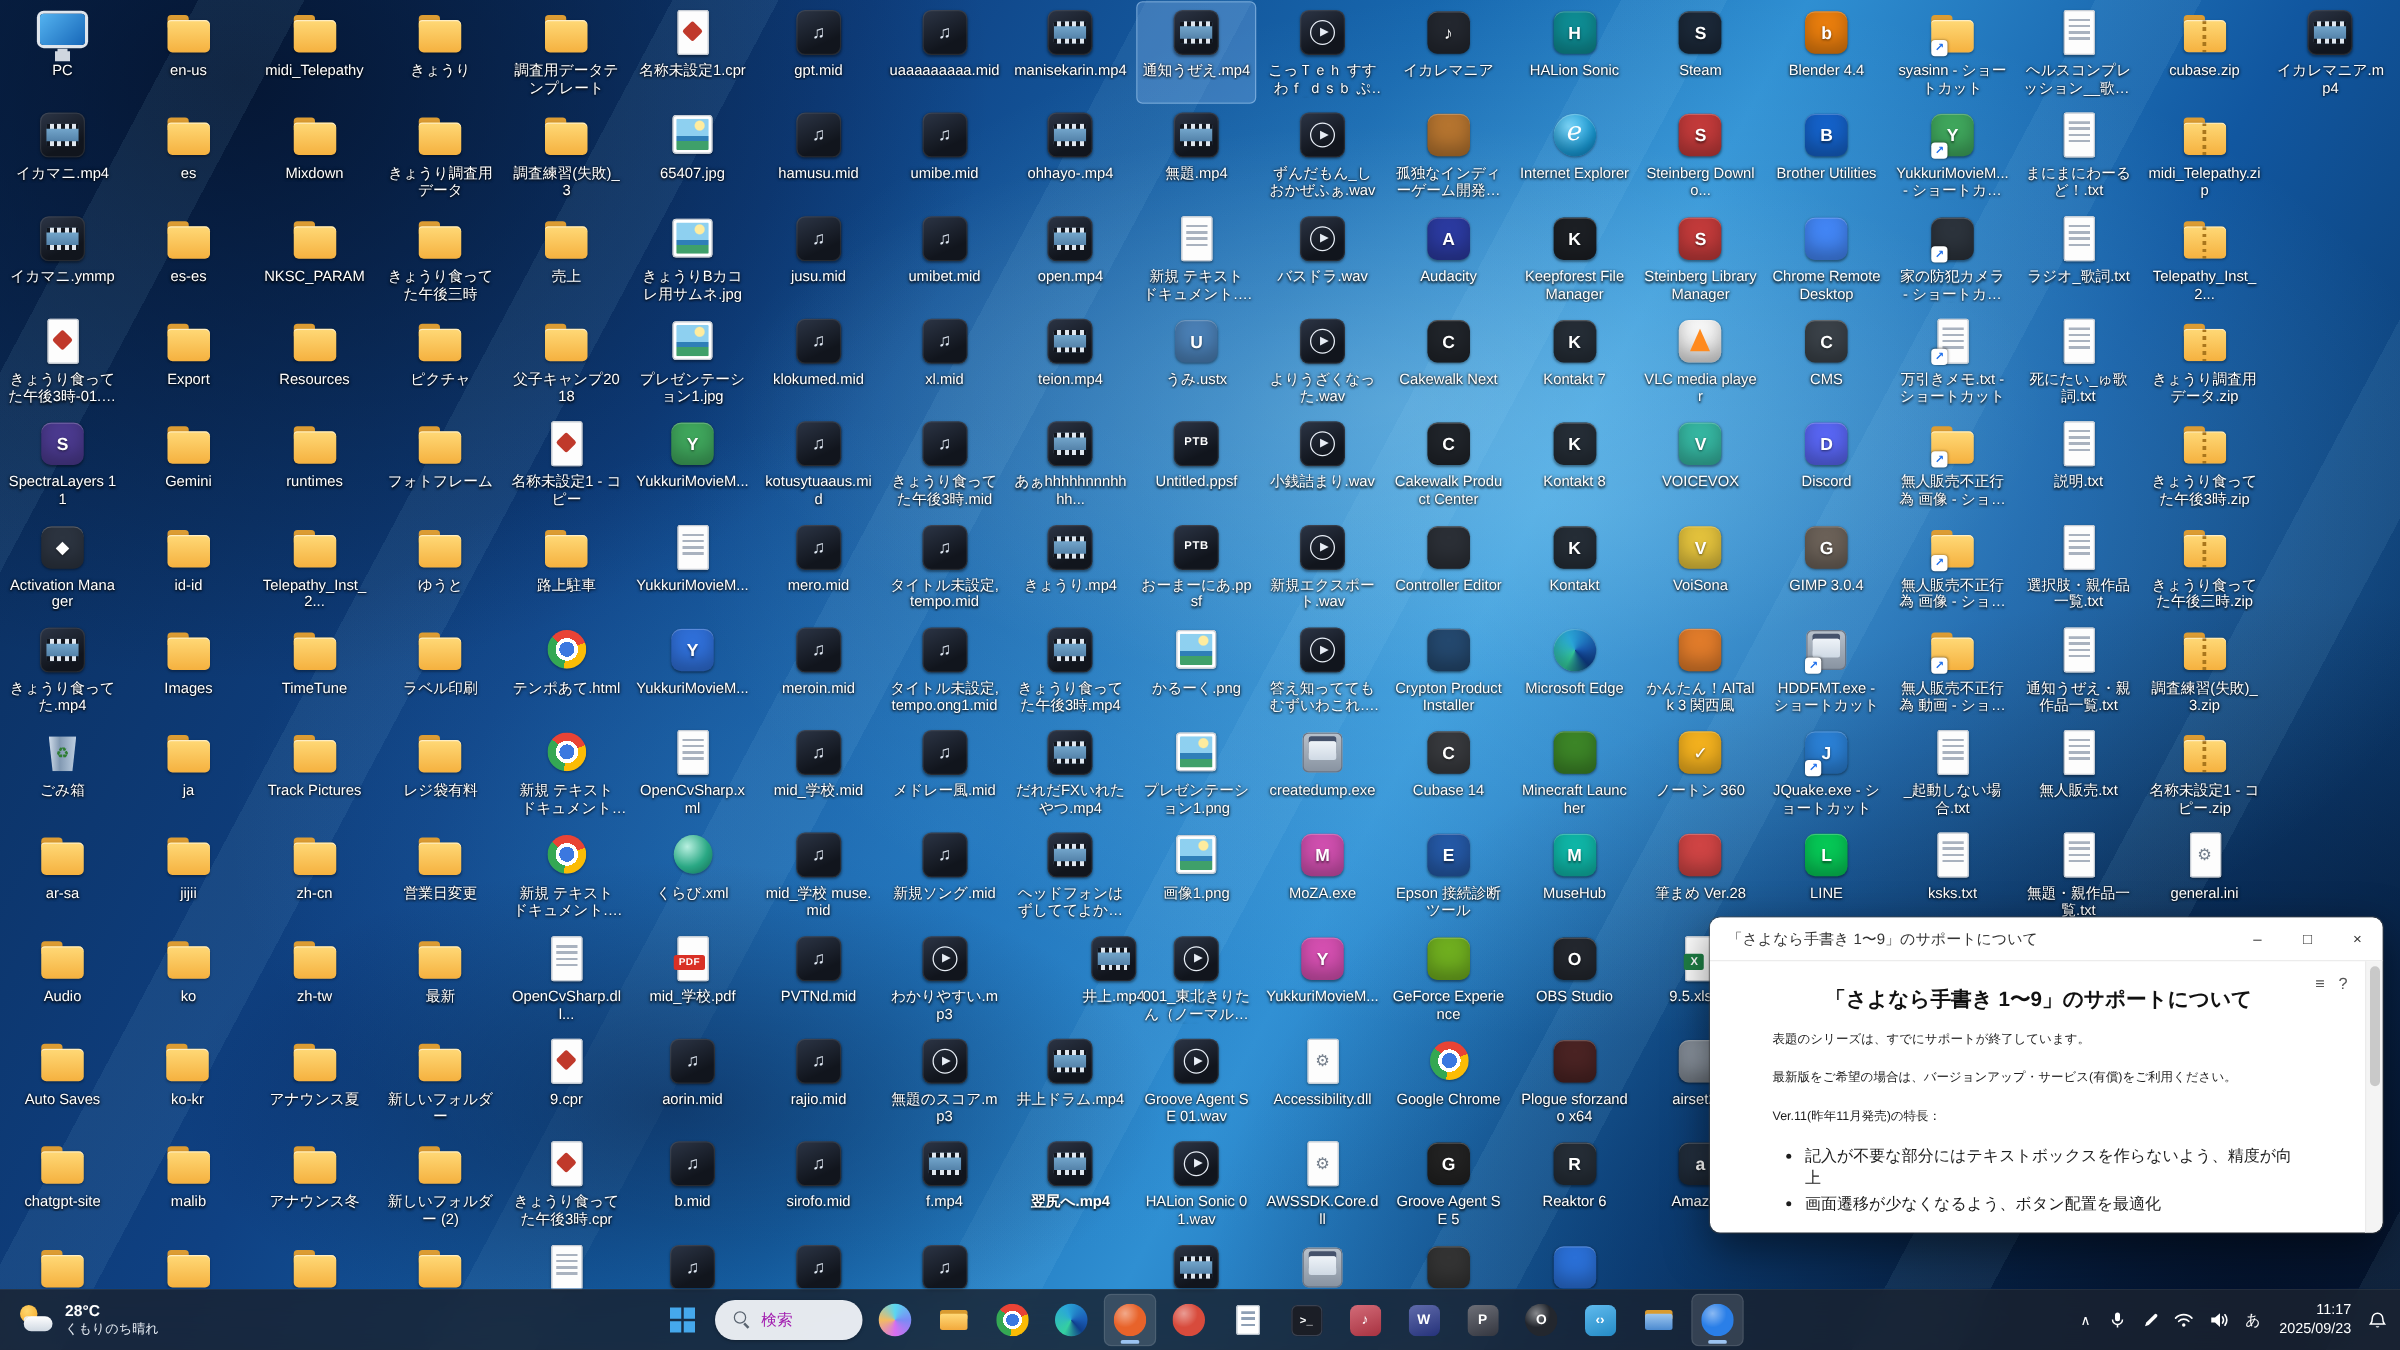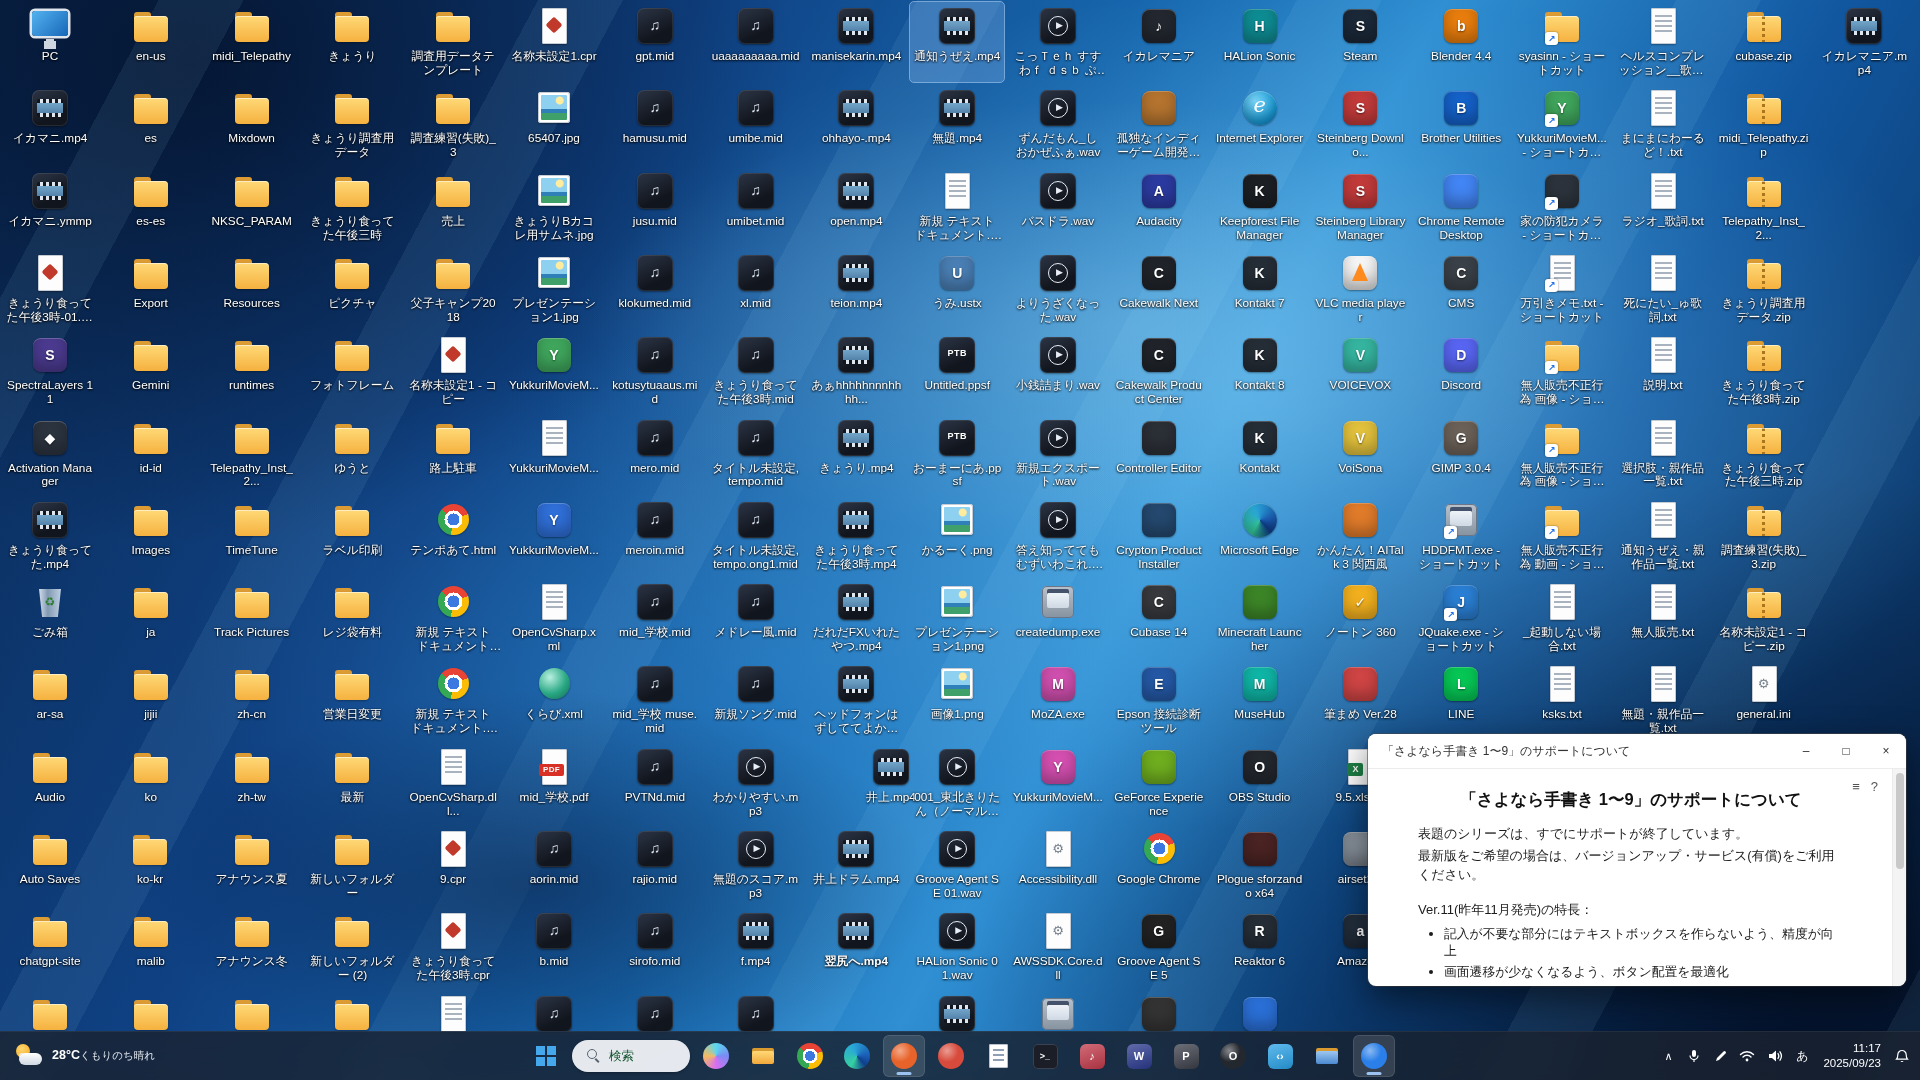--- a/index.html
+++ b/index.html
@@ -115,54 +115,54 @@
   
   .dialog{position:absolute;left:1368px;top:734px;width:538px;height:252px;background:#fff;border-radius:8px;z-index:5;
     box-shadow:0 12px 34px rgba(0,0,0,.5),0 0 0 1px rgba(80,80,80,.55);overflow:hidden;color:#1c1c1c;}
   .d-titlebar{height:34px;display:flex;align-items:center;background:#fff;border-bottom:1px solid #ececec;}
   .d-title{flex:1;padding-left:14px;font-size:12px;color:#333;white-space:nowrap;overflow:hidden;}
   .d-controls{display:flex;height:100%;}
   .d-btn{width:40px;height:100%;border:none;background:transparent;font-size:12px;color:#333;font-family:inherit;cursor:default;}
   .d-body{position:relative;height:258px;padding:4px 62px 0 50px;box-sizing:border-box;}
   .d-tools{position:absolute;top:10px;right:28px;display:flex;gap:11px;color:#555;font-size:13px;}
   .d-heading{margin:16px 0 0;font-size:16.5px;font-weight:bold;text-align:center;color:#111;}
-  .d-body p{margin:2px 0;font-size:13px;line-height:1.5;}
+  .d-body p{margin:16px 0;font-size:10px;line-height:1.5;}
   .d-body p.first{margin-top:13px;}
   .d-feat{margin-top:15px !important;}
   #d-bullets{margin:7px 0 0;padding-left:26px;}
   #d-bullets li{margin:4px 0;font-size:12.8px;}
   .d-footer{margin-top:15px !important;}
   .d-chevron{position:absolute;left:47%;bottom:2px;color:#777;font-size:11px;}
   .d-chevron::before{content:"∧";}
   .d-scrollbar{position:absolute;right:0;top:0;bottom:0;width:13px;background:#f4f4f4;border-left:1px solid #ebebeb;}
   .d-thumb{position:absolute;top:4px;left:2.5px;width:8px;height:96px;border-radius:4px;background:#c9c9c9;}
 
   
   .taskbar{position:absolute;left:0;bottom:0;width:1920px;height:48px;z-index:10;
     background:rgba(26,34,48,.84);backdrop-filter:blur(14px) saturate(1.2);border-top:1px solid rgba(255,255,255,.06);}
   .tb-weather{position:absolute;left:4px;top:0;height:48px;display:flex;align-items:center;gap:8px;padding:0 10px;border-radius:6px;}
   .w-icon{position:relative;width:30px;height:26px;}
   .sun{position:absolute;left:2px;top:1px;width:14px;height:14px;border-radius:50%;
     background:radial-gradient(circle at 40% 35%,#ffd76e,#f5a623);}
   .cloud{position:absolute;left:5px;top:10px;width:23px;height:12px;border-radius:8px;
     background:linear-gradient(#ffffff,#cfd8e2);box-shadow:-3px -3px 0 -3px #e6edf4;}
-  .w-text{display:flex;line-height:1.25;align-items:center;}
+  .w-text{display:flex;flex-direction:column;line-height:1.25;}
   .w-text b{font-size:12.5px;color:#fff;}
   .w-text small{font-size:10.5px;color:#e3e9f0;}
   .tb-center{position:absolute;left:50%;top:0;height:48px;transform:translateX(-50%);display:flex;align-items:center;gap:5px;}
   .tb-btn{position:relative;width:42px;height:42px;display:flex;align-items:center;justify-content:center;
     background:transparent;border:none;border-radius:6px;padding:0;}
   .tb-btn.active{background:rgba(255,255,255,.13);box-shadow:inset 0 0 0 1px rgba(255,255,255,.1);}
   .tb-btn.active::after{content:"";position:absolute;bottom:2px;left:50%;transform:translateX(-50%);width:15px;height:3px;
     border-radius:2px;background:#9cc3f0;}
   .win-logo{position:relative;width:22px;height:22px;display:block;}
   .win-logo::before{content:"";position:absolute;left:1px;top:1px;width:9px;height:9px;background:#45a8ec;
     box-shadow:11px 0 #45a8ec,0 11px #45a8ec,11px 11px #45a8ec;}
   .tb-search{display:flex;align-items:center;gap:8px;height:32px;padding:0 15px;border-radius:16px;min-width:118px;box-sizing:border-box;
-    background:rgba(245,248,252,.93);color:#14532d;font-size:12.5px;box-shadow:0 1px 3px rgba(0,0,0,.3);}
+    background:rgba(245,248,252,.93);color:#a21caf;font-size:12.5px;box-shadow:0 1px 3px rgba(0,0,0,.3);}
   .mag{position:relative;width:14px;height:14px;}
   .mag::before{content:"";position:absolute;left:0;top:0;width:8px;height:8px;border:1.6px solid #5a6470;border-radius:50%;}
   .mag::after{content:"";position:absolute;left:9px;top:9px;width:5px;height:1.6px;background:#5a6470;
     transform:rotate(45deg);transform-origin:0 0;}
   #tb-apps{display:flex;align-items:center;gap:5px;}
   .tbk{display:flex;align-items:center;justify-content:center;width:26px;height:26px;color:#fff;font-size:11px;font-weight:bold;}
   .tbk-circle{border-radius:50%;background:radial-gradient(circle at 35% 30%,rgba(255,255,255,.45),rgba(255,255,255,0) 45%),var(--c,#888);}
   .tbk-square{border-radius:6px;width:25px;height:25px;background:linear-gradient(160deg,rgba(255,255,255,.25),rgba(0,0,0,.15)),var(--c,#555);}
   .tbk-copilot{border-radius:50%;background:conic-gradient(#5ad7f0,#7a8bf5,#d86ef0,#f2bb62,#5ad7f0);}
   .tbk-chrome{border-radius:50%;background:

